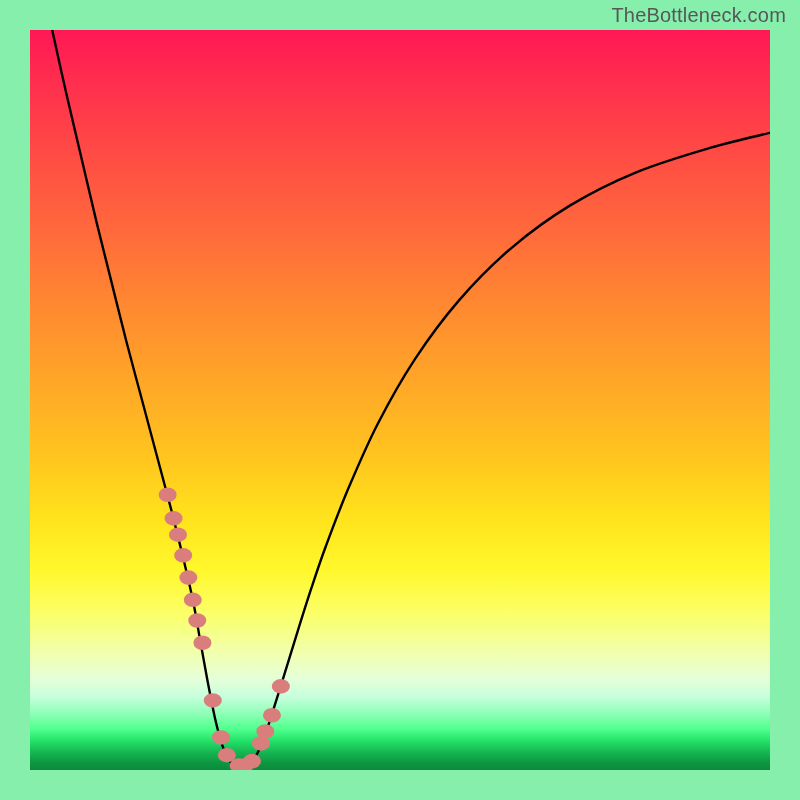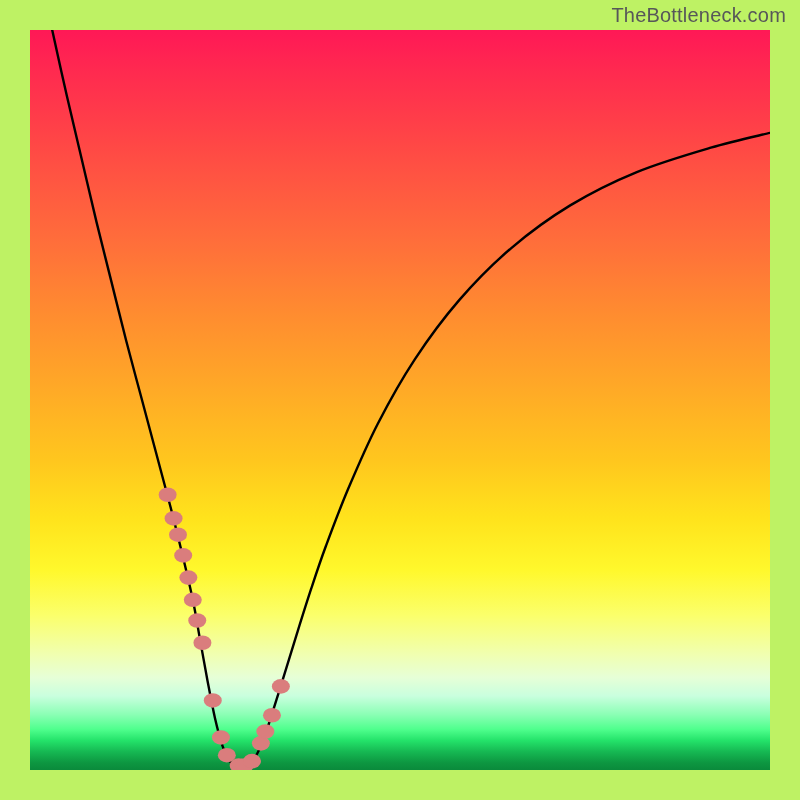--- a/index.html
+++ b/index.html
@@ -10,21 +10,21 @@
     overflow: hidden;
     background: #000;
     font-family: -apple-system, BlinkMacSystemFont, "Segoe UI", Arial, sans-serif;
   }
   .frame {
     position: absolute;
     left: 0;
     top: 0;
     width: 800px;
     height: 800px;
-    background: #bef264;
+    background: #86efac;
   }
   .plot-area {
     position: absolute;
     left: 30px;
     top: 30px;
     width: 740px;
     height: 740px;
     overflow: hidden;
   }
   .gradient-bg {

